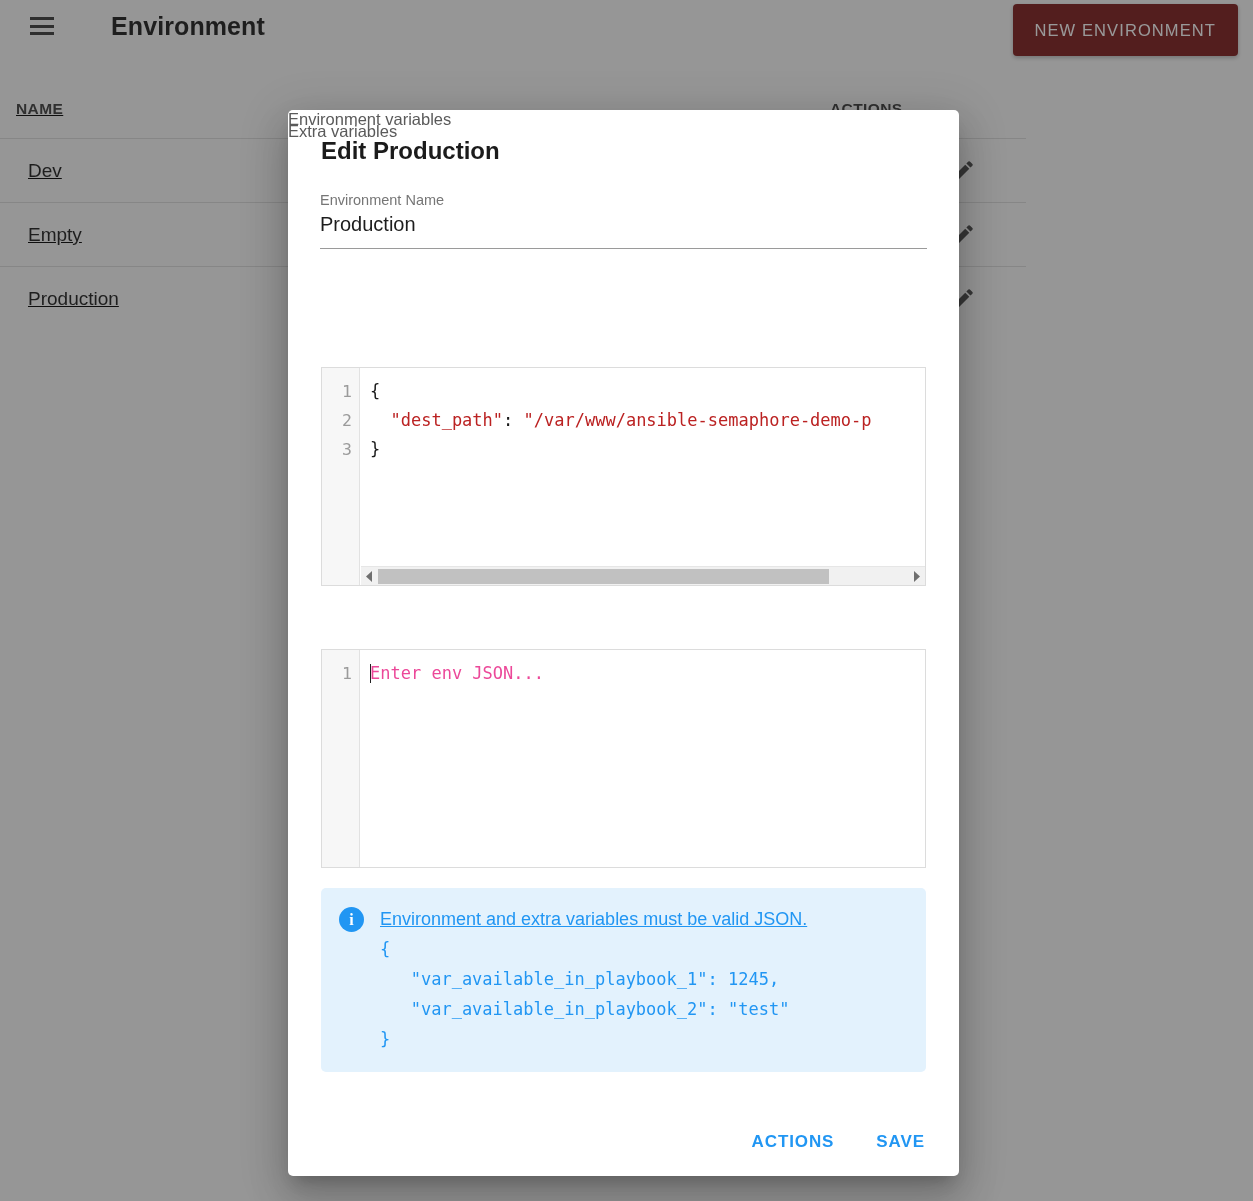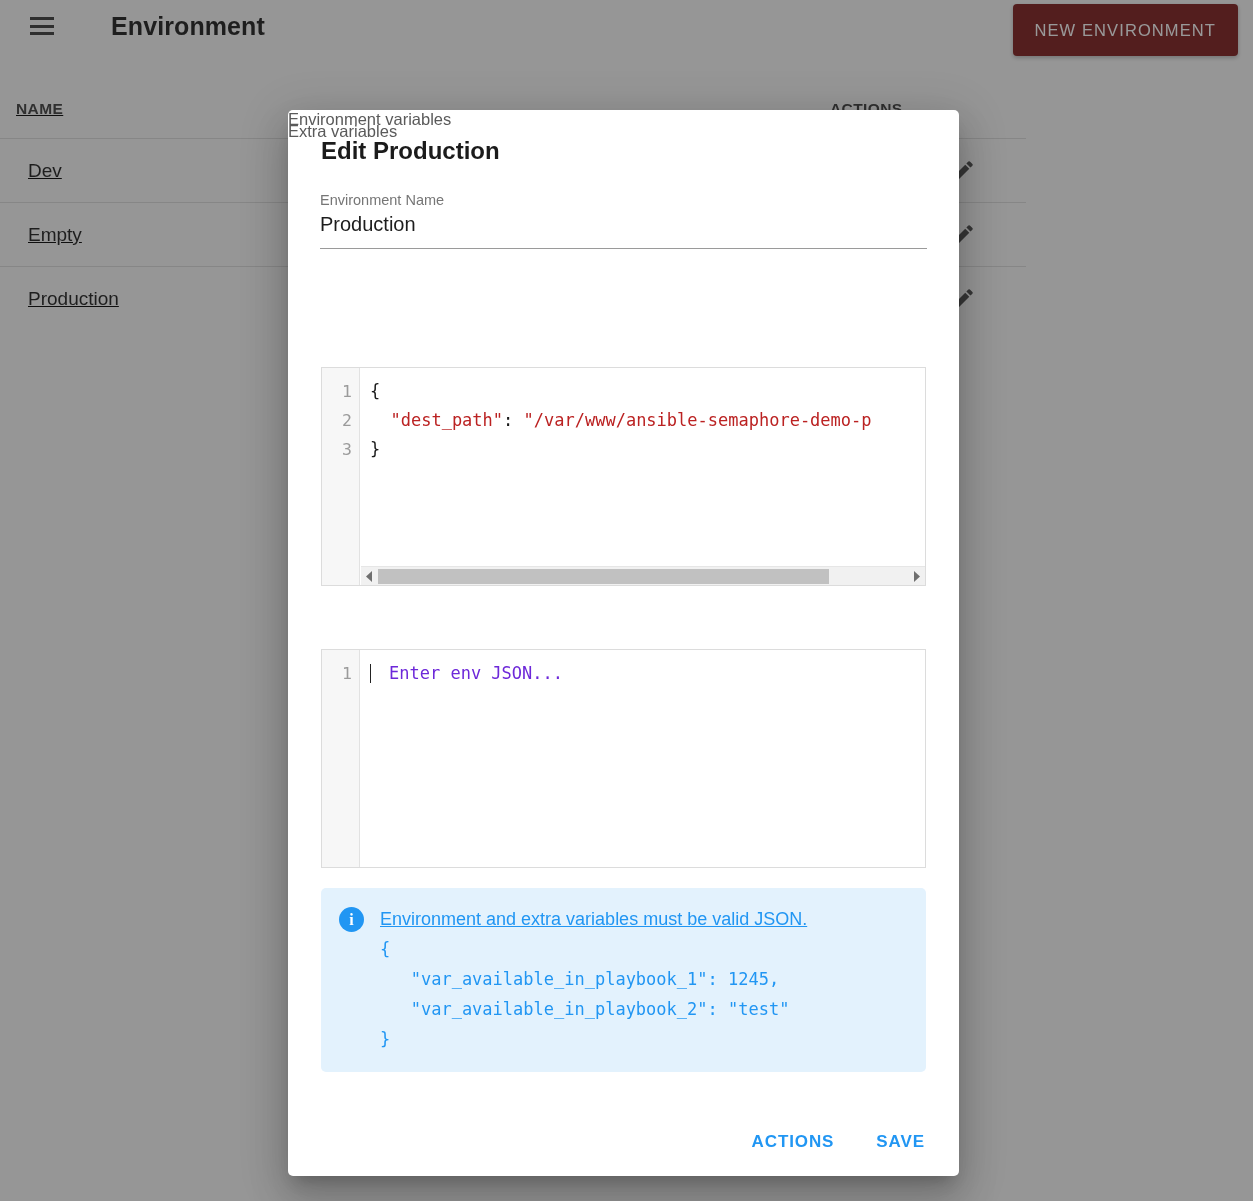--- a/index.html
+++ b/index.html
@@ -144,21 +144,21 @@
   .code-line {
     height: 29px; line-height: 29px;
     font-size: 17px;
     font-family: "DejaVu Sans Mono", monospace;
     color: #1a1a1a;
     padding-left: 9px;
     white-space: pre;
   }
   .tok-str-red { color: #bb2222; }
   .tok-punc { color: #1a1a1a; }
-  .placeholder { color: #6d28d9; margin-left: 19px; }
+  .placeholder { color: #ec4899; }
   .caret {
     display: inline-block; width: 1px; height: 19px;
     background: #222; vertical-align: -4px; margin-right: -1px;
   }
 
   
   .hscroll {
     position: absolute; left: 39px; right: 0; bottom: 0; height: 19px;
     background: #f1f1f1;
     border-top: 1px solid #e6e6e6;

